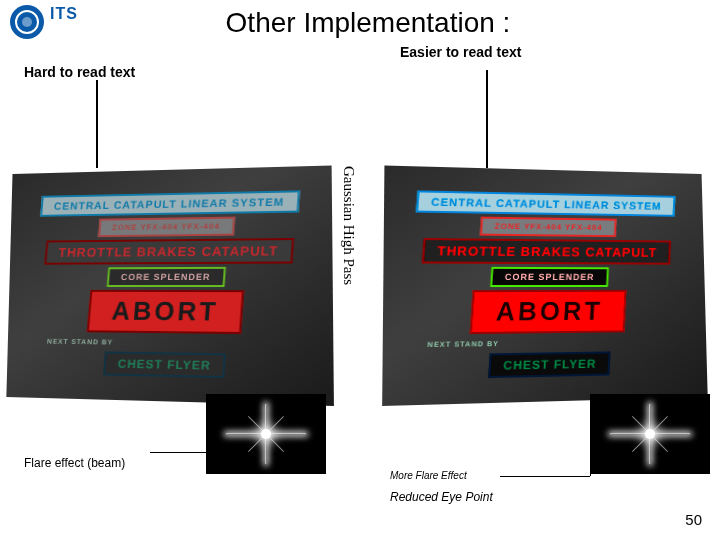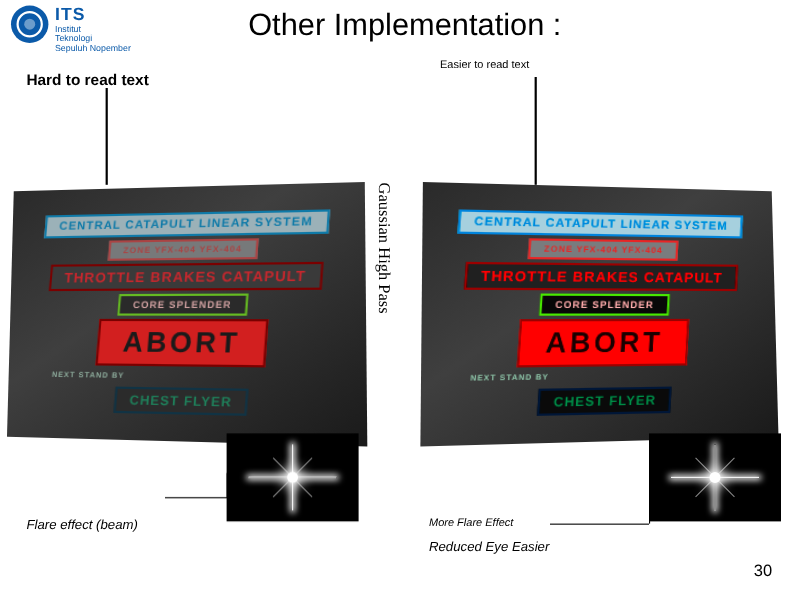--- a/index.html
+++ b/index.html
@@ -5,21 +5,21 @@
   * { box-sizing: border-box; margin: 0; padding: 0; }
   html, body { width: 720px; height: 540px; font-family: Arial, Helvetica, sans-serif; background: #fff; position: relative; }
   .logo { position: absolute; top: 5px; left: 10px; display: flex; align-items: flex-start; }
   .logo-mark { width: 34px; height: 34px; border-radius: 50%; background: #0b5aa9; position: relative; }
   .logo-mark::after { content: ""; position: absolute; inset: 5px; border-radius: 50%; border: 2px solid #fff; }
   .logo-mark::before { content: ""; position: absolute; inset: 12px; border-radius: 50%; background: #fff; opacity: .4; }
   .logo-text { margin-left: 6px; font-size: 8px; color: #0b5aa9; line-height: 1.1; }
   .logo-its { display:block; font-size: 16px; font-weight: bold; color:#0b5aa9; letter-spacing:1px;}
   .title { position: absolute; top: 6px; left: 16px; right: 0; text-align: center; font-size: 28px; line-height: 1.2; }
   .hard-label { position: absolute; top: 64px; left: 24px; font-size: 14px; font-weight: bold; text-align: center; }
-  .easy-label { position: absolute; top: 54px; left: 400px; font-size: 10px; font-weight: normal; }
+  .easy-label { position: absolute; top: 44px; left: 400px; font-size: 14px; font-weight: bold; }
   .pointer-hard { position: absolute; top: 80px; left: 96px; width: 2px; height: 88px; background: #000; }
   .pointer-easy { position: absolute; top: 70px; left: 486px; width: 2px; height: 98px; background: #000; }
   .img-left { position: absolute; top: 168px; left: 2px; width: 326px; height: 232px; }
   .img-right { position: absolute; top: 168px; left: 388px; width: 324px; height: 232px; }
   .panel { width: 100%; height: 100%; background: linear-gradient(145deg,#2a2a2a,#3f3f3f 40%,#1a1a1a); display:flex; flex-direction:column; align-items:center; justify-content:center; transform: perspective(600px) rotateY(-8deg) rotateX(4deg); gap:3px; overflow:hidden; position:relative;}
   .panel.right { transform: perspective(600px) rotateY(8deg) rotateX(4deg); }
   .strip { border:2px solid #880000; padding:3px 12px; font-weight:bold; font-family: "Arial Black", sans-serif; letter-spacing:1px; transform: skewX(-4deg); text-align:center; white-space:nowrap;}
   .strip.teal { color:#0f7aa8; border-color:#0f7aa8; background:#9bb1b8; font-size:11px;}
   .strip.zone { color:#a44; border-color:#a44; background:#77797a; font-size:8px;}
   .strip.red { color:#c6272d; border-color:#7a0000; background:#3a3a3a; font-size:13px;}
@@ -34,39 +34,36 @@
   .flare-a { top: 394px; left: 206px;}
   .flare-b { top: 394px; left: 590px;}
   .starburst { width:10px; height:10px; position:relative;}
   .starburst::before, .starburst::after { content:""; position:absolute; background:linear-gradient(#fff,#fff); left:50%; top:50%; transform:translate(-50%,-50%);}
   .starburst::before { width:80px; height:1px; box-shadow:0 0 6px 2px #fff;}
   .starburst::after  { width:1px; height:60px; box-shadow:0 0 6px 2px #fff;}
   .starburst .diag1, .starburst .diag2 { position:absolute; width:50px; height:1px; background:#888; left:50%; top:50%; transform-origin:center;}
   .starburst .diag1 { transform:translate(-50%,-50%) rotate(45deg);}
   .starburst .diag2 { transform:translate(-50%,-50%) rotate(-45deg);}
   .starburst .core { position:absolute; width:10px;height:10px;border-radius:50%;background:#fff;left:50%;top:50%;transform:translate(-50%,-50%);box-shadow:0 0 12px 4px #fff;}
-  .flare-label-left { position: absolute; top: 470px; left: 24px; font-size: 12px; font-style: italic;}
+  .flare-label-left { position: absolute; top: 456px; left: 24px; font-size: 12px; }
   .flare-label-right { position: absolute; top: 470px; left: 390px; font-size: 10px; font-style: italic;}
   .reduced-label { position: absolute; top: 490px; left: 390px; font-size: 12px; font-style: italic;}
   .flare-line-left { position:absolute; top:452px; left:150px; width:58px; height:1px; background:#000;}
   .flare-line-left::before{content:"";position:absolute;left:56px;top:-22px;width:1px;height:22px;background:#000;}
   .flare-line-right { position:absolute; top:476px; left:500px; width:90px; height:1px; background:#000;}
   .flare-line-right::before{content:"";position:absolute;left:90px;top:-32px;width:1px;height:32px;background:#000;}
   .pagenum { position: absolute; bottom: 12px; right: 18px; font-size: 15px; }
 </style>
 </head>
 <body>
 
 <div class="logo">
   <div class="logo-mark"></div>
   <div class="logo-text">
     <span class="logo-its">ITS</span>
-    <span style="white-space:pre;">Institut
-Teknologi
-Sepuluh Nopember</span>
   </div>
 </div>
 
 <div class="title">
   <span>Other Implementation :</span><br>
 </div>
 
 <div class="hard-label">Hard to read text</div>
 <div class="easy-label">Easier to read text</div>
 <div class="pointer-hard"></div>
@@ -110,16 +107,16 @@
     <span class="diag1"></span>
       <span class="diag2"></span>
       <span class="core"></span>
   </div>
 </div>
 
 <div class="flare-label-left">Flare effect (beam)</div>
 <div class="flare-line-left"></div>
 
 <div class="flare-label-right">More Flare Effect</div>
-<div class="reduced-label">Reduced Eye Easier</div>
+<div class="reduced-label">Reduced Eye Point</div>
 <div class="flare-line-right"></div>
 
-<div class="pagenum">30</div>
+<div class="pagenum">50</div>
 
 </body></html>

